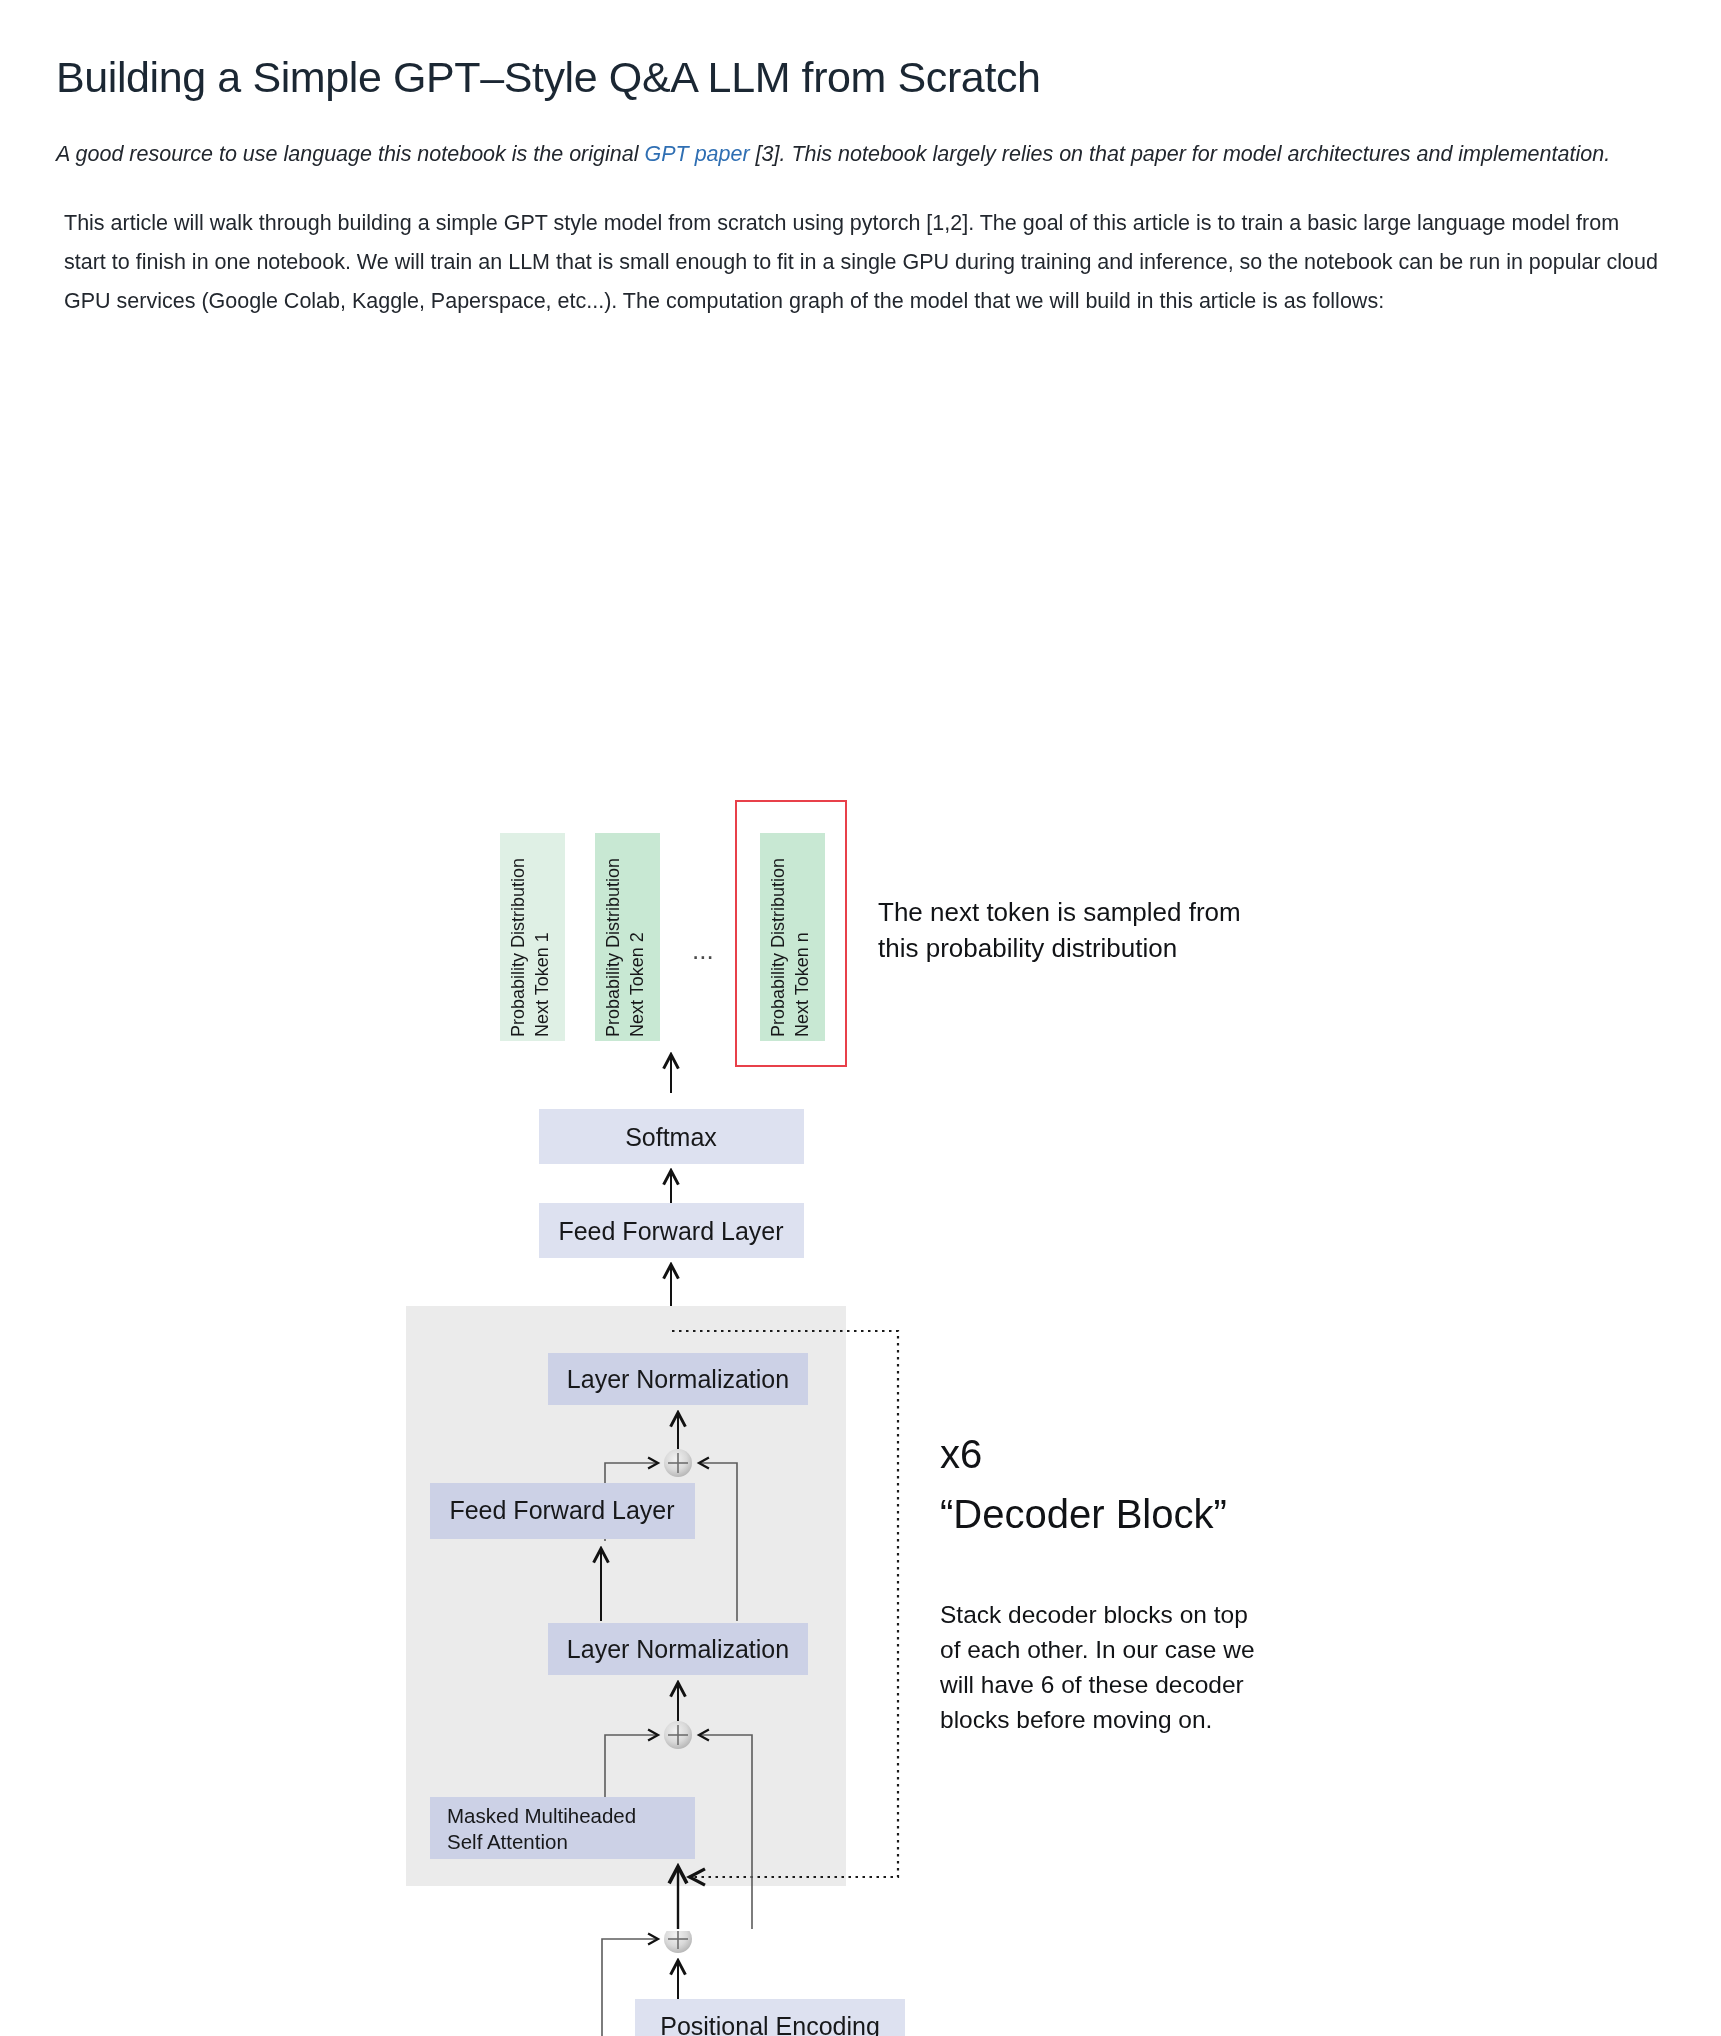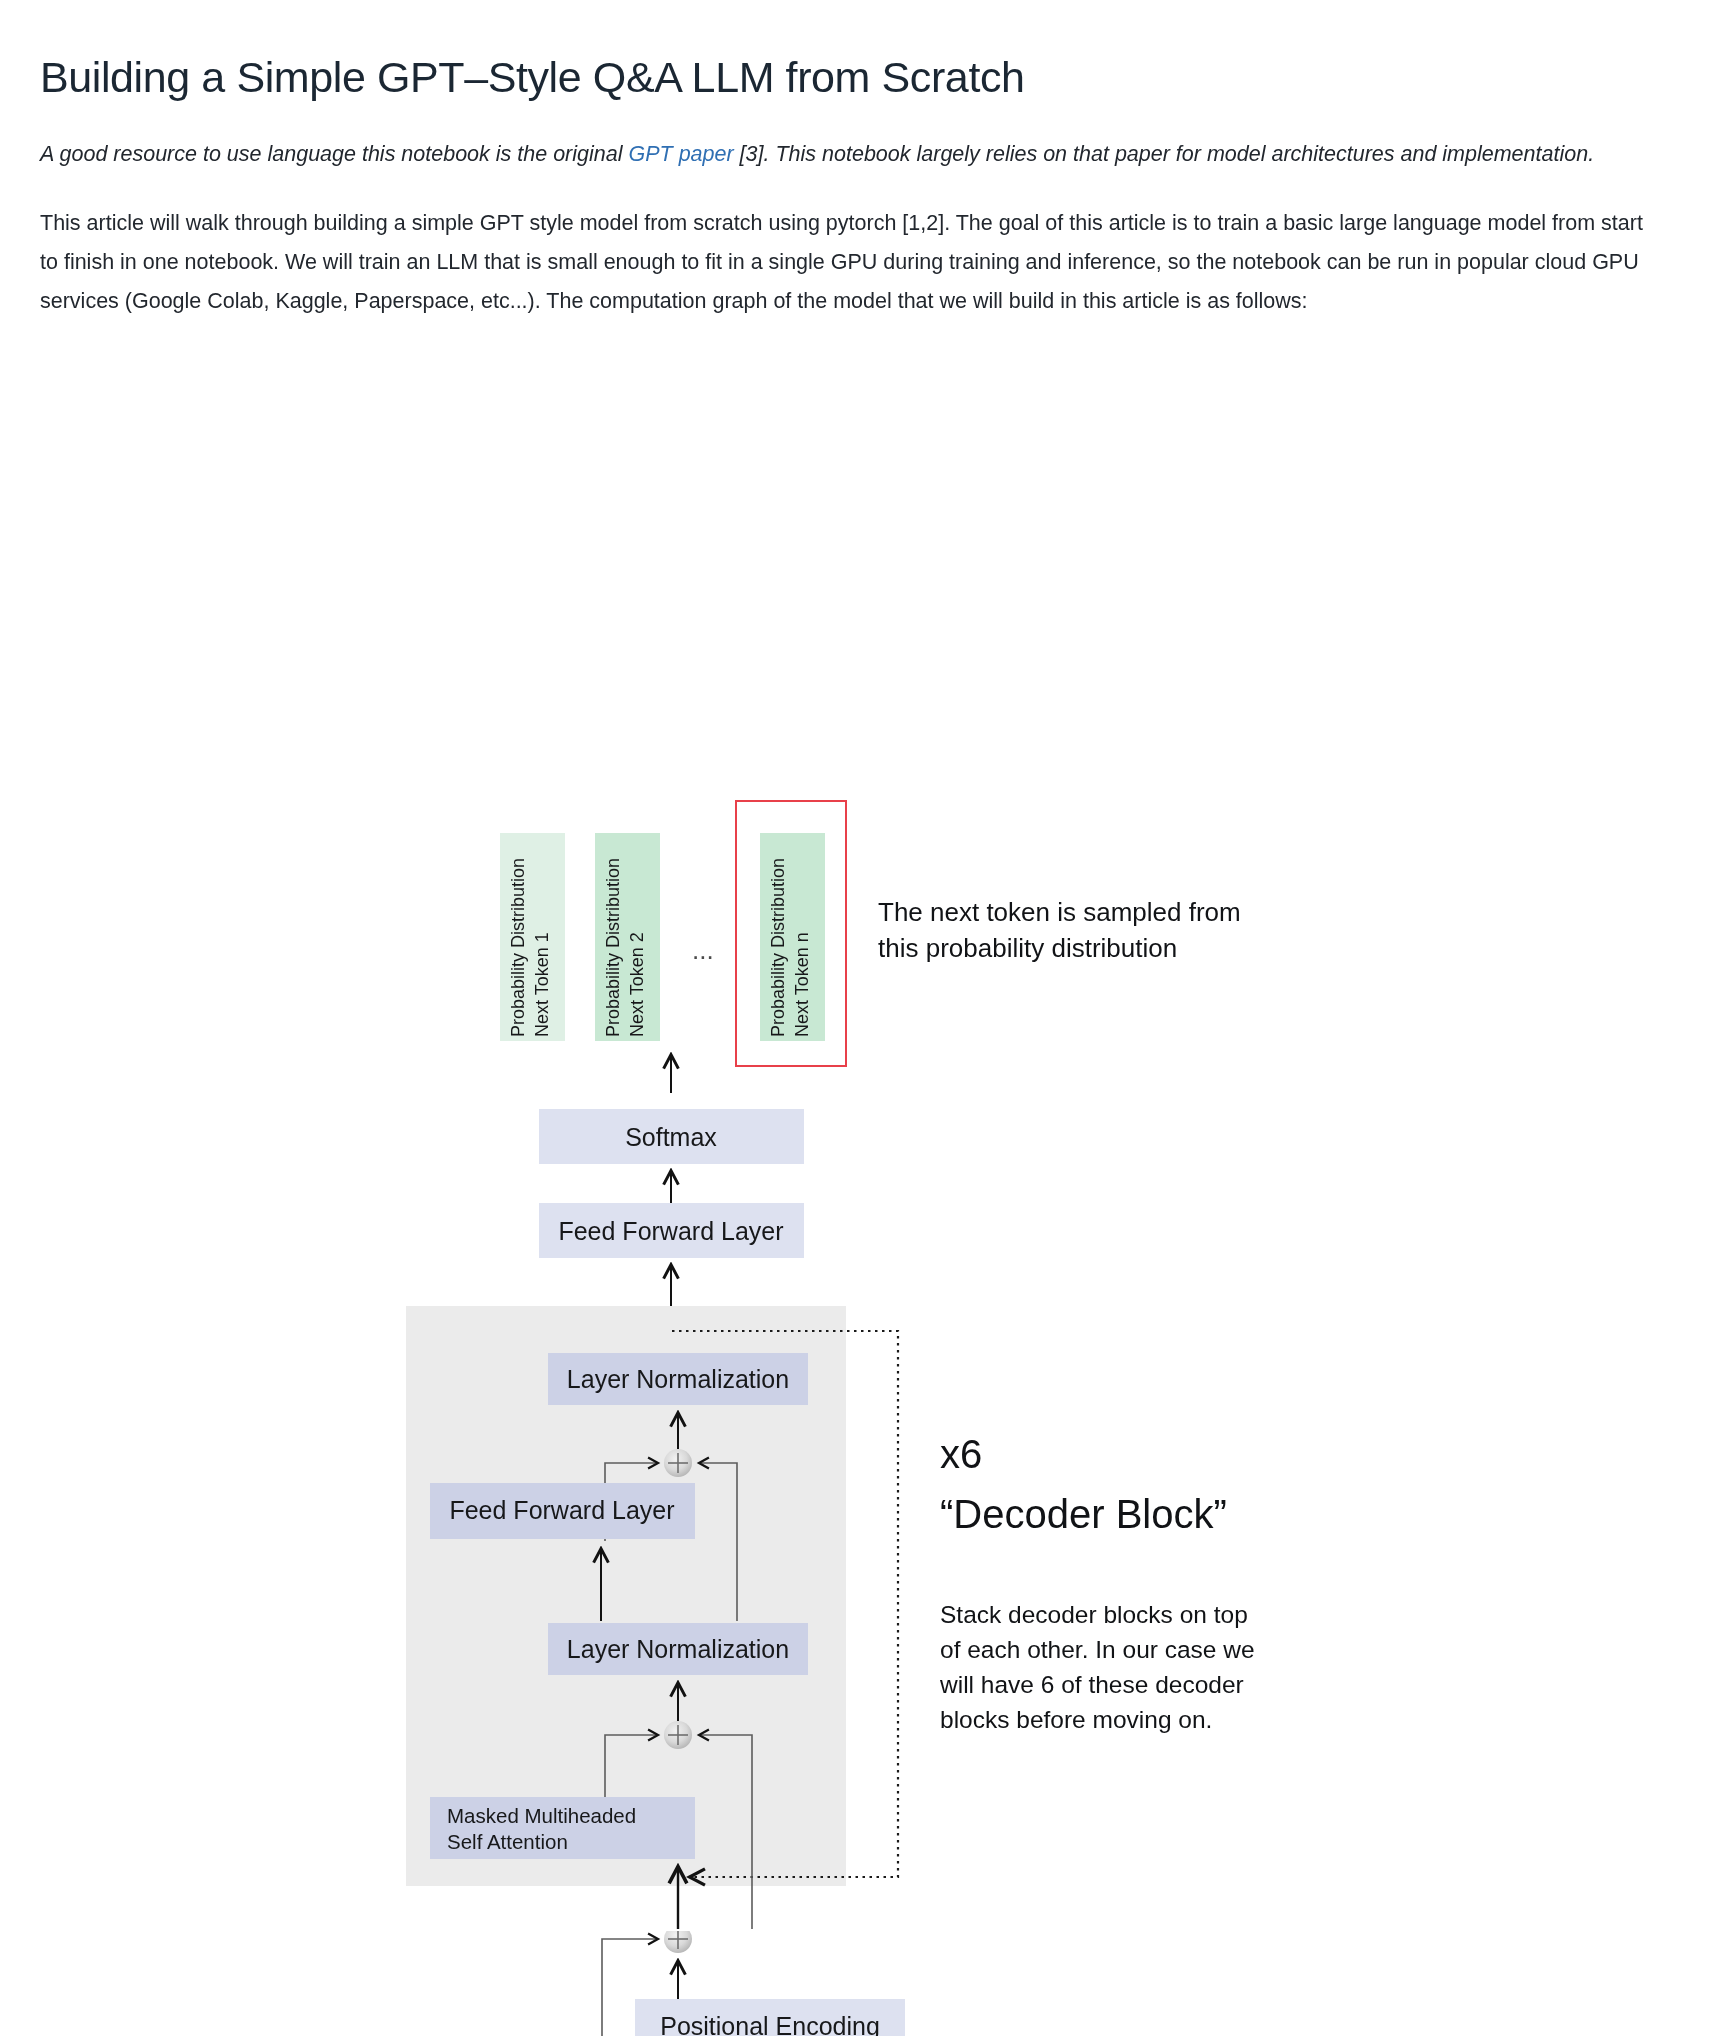--- a/index.html
+++ b/index.html
@@ -11,21 +11,21 @@
     -webkit-font-smoothing:antialiased;
   }
   .page{
     position:relative;
     width:1721px;
     min-height:2036px;
     box-sizing:border-box;
     padding:0;
   }
   .article{
-    padding:52px 60px 0 40px;
+    padding:52px 60px 0 56px;
   }
   h1.doc-title{
     font-size:43px;
     font-weight:400;
     color:#1b2733;
     letter-spacing:-0.4px;
     margin:0 0 34px 0;
     line-height:1.18;
   }
   p.lede{
@@ -39,21 +39,21 @@
   p.lede a{
     color:#2f6fb3;
     text-decoration:none;
     font-style:italic;
     margin-top:46px;
   }
   p.body-par{
     font-size:21.5px;
     line-height:1.82;
     color:#22272e;
-    margin:0 0 10px 0;
+    margin:0 0 10px 8px;
     max-width:1610px;
   }
   .diagram-wrap{
     position:relative;
     width:1721px;
     height:1600px;
     margin-top:6px;
   }
   svg.diagram{display:block;}
   

